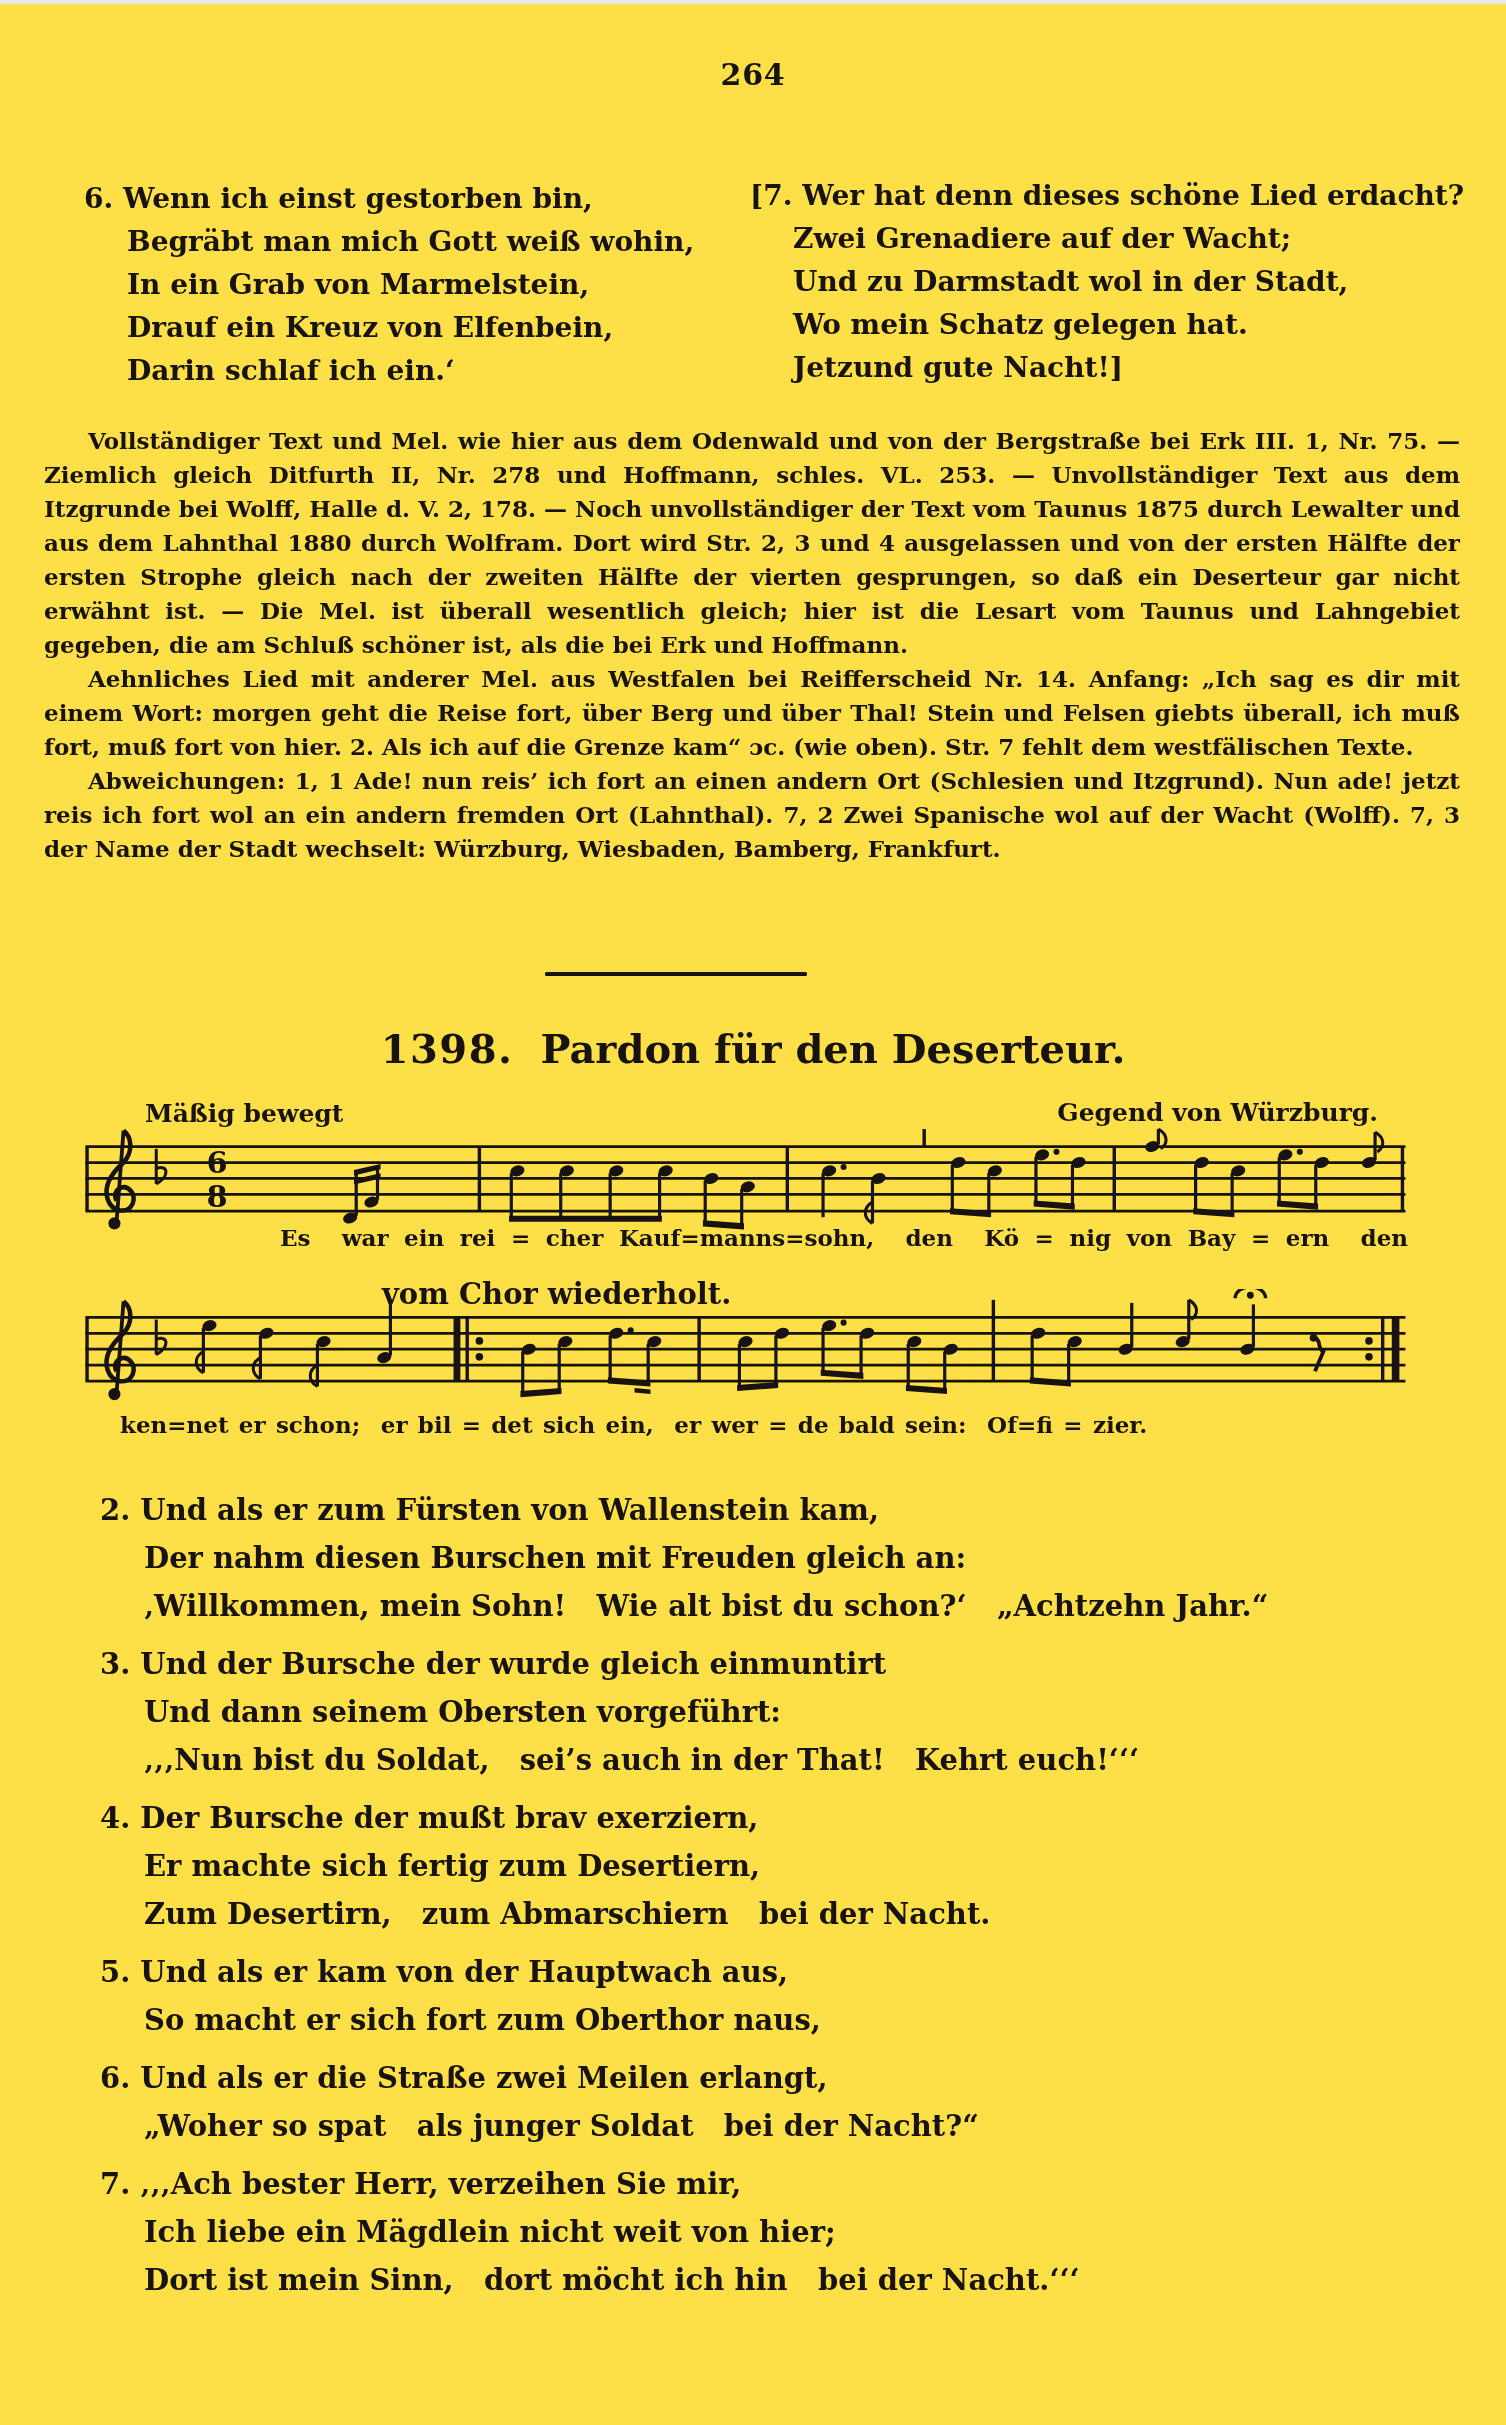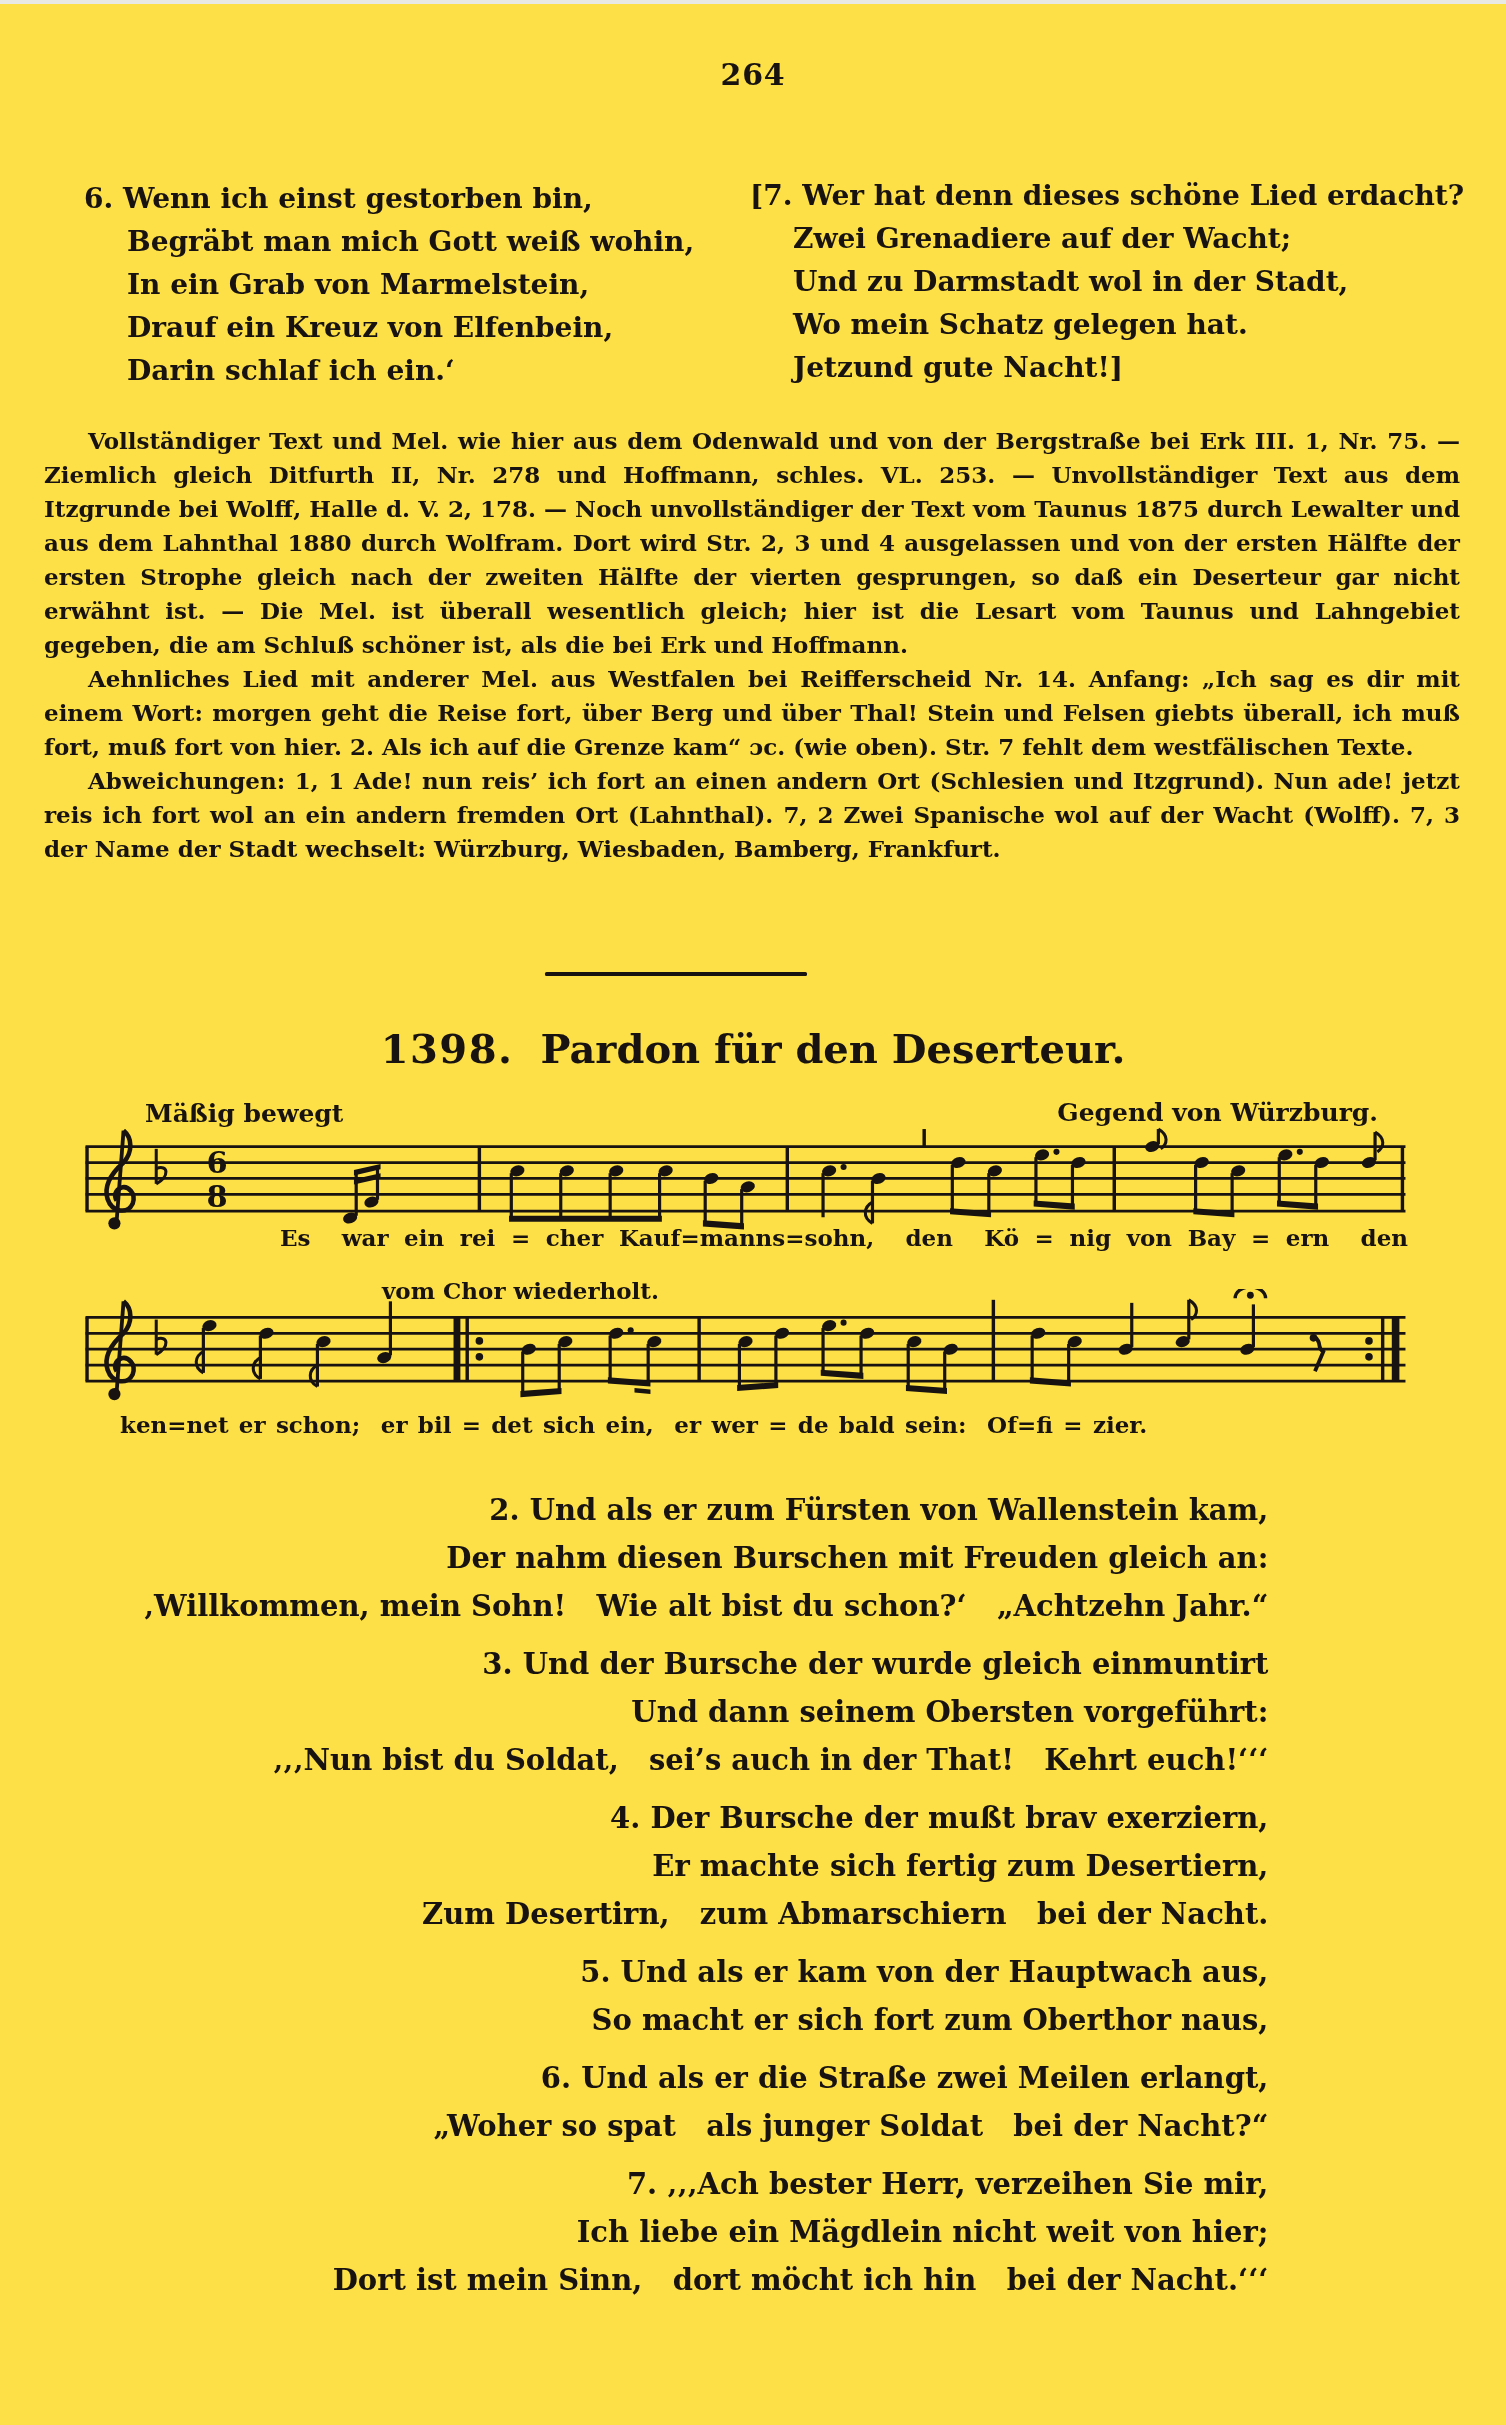--- a/index.html
+++ b/index.html
@@ -27,25 +27,25 @@
   .song-title .num{margin-right:27px; letter-spacing:1.5px;}
   .tempo{top:1095px; left:145px; font-size:25px;}
   .source{top:1094px; right:128px; font-size:25px;}
   
   .staff-svg{display:block;}
   .music1{top:1122px; left:84px;}
   .music2{top:1285px; left:84px;}
   .lyrics{font-size:23px; white-space:pre;}
   .lyrics1{top:1220px; left:280px; word-spacing:7.6px;}
   .lyrics2{top:1407px; left:120px; word-spacing:2.3px;}
-  .chor-note{top:1273px; left:382px; font-size:23px;}
+  .chor-note{top:1273px; left:382px; font-size:29px;}
   
   .verses{top:1482px; left:100px; font-size:29px; line-height:48px;}
   .verse{margin-bottom:10px;}
-  .verse .v-line{white-space:pre-wrap; padding-left:44px;text-align:right;}
+  .verse .v-line{white-space:pre-wrap; padding-left:44px;}
   .verse .v-line:first-child{padding-left:0;}
   
   .ink-line{stroke:#181310; stroke-width:3.6; fill:none;}
   .ink-bar{stroke:#181310; stroke-width:4.5; fill:none;}
   .ink-stem{stroke:#181310; stroke-width:4.2; fill:none;}
   .ink-fill{fill:#181310; stroke:none;}
   .ink-path{stroke:#181310; fill:none;}
   .sig-text{font-family:"DejaVu Serif","Liberation Serif",serif; font-weight:700; font-size:40px; fill:#181310;}
 </style>
 </head>

